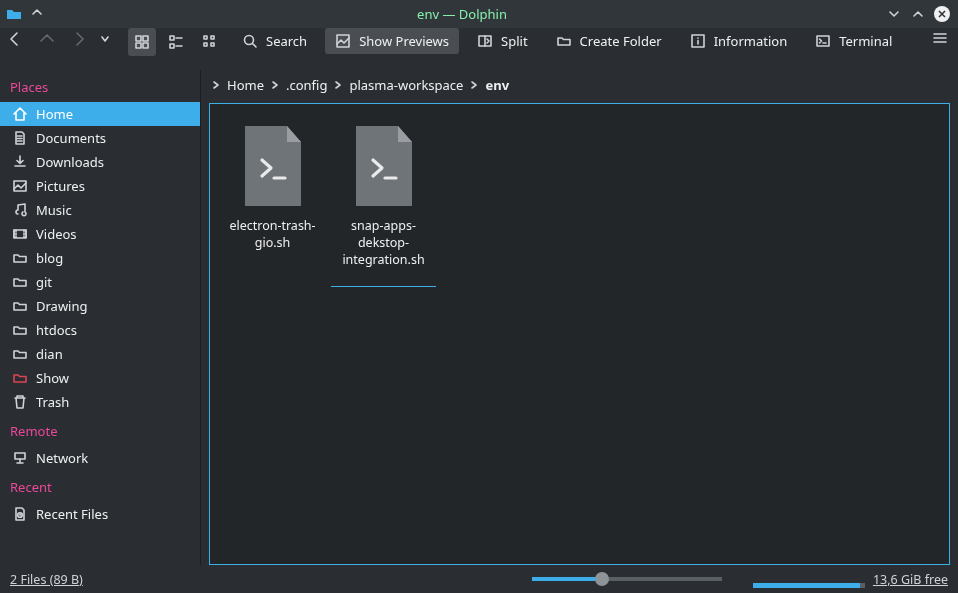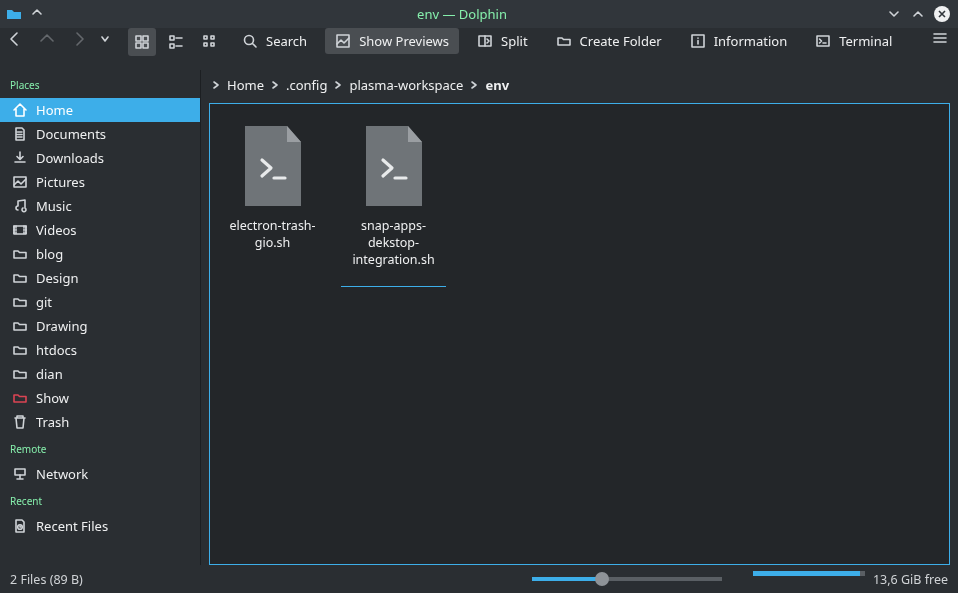--- a/index.html
+++ b/index.html
@@ -42,21 +42,21 @@
 .hamburger { width:20px; height:20px; display:flex;align-items:center;justify-content:center; cursor:pointer; margin-right:4px;}
 
 .body-area { display:flex; height:calc(593px - 28px - 42px - 28px); }
 .sidebar {
   width: 200px;
   background: #2a2e32;
   overflow-y:auto;
   padding-bottom:10px;
 }
 .sidebar-section-header {
-  color:#86efac; font-size:10px; padding:8px 10px 6px 10px;
+  color:#ec4899; font-size:13px; padding:8px 10px 6px 10px;
 }
 .place-item {
   display:flex; align-items:center; gap:8px;
   padding: 3px 10px 3px 12px;
   cursor:pointer; font-size:13px;
 }
 .place-item.selected { background:#3daee9; color:#fff; }
 .place-item .pic { width:16px; height:16px; display:flex;align-items:center;justify-content:center;}
 .place-item.root .pic svg path,
 .place-item.root .pic svg rect{ stroke:#da4453; }
@@ -67,33 +67,33 @@
   font-size:13px;
 }
 .crumb { display:flex; align-items:center; gap:6px; cursor:pointer; padding:2px 4px;}
 .crumb.current{ font-weight:700; }
 
 .file-grid {
   flex:1; margin:3px 8px 0 8px;
   border:1px solid #3daee9;
   background:#232629;
   padding:14px 10px;
-  display:flex; gap:16px; align-content:flex-start; align-items:flex-start;
+  display:flex; gap:6px; align-content:flex-start; align-items:flex-start;
 }
 .file-item{ width:105px; display:flex; flex-direction:column; align-items:center; cursor:pointer;}
 .file-icon-wrap{ width:80px; height:96px; display:flex;align-items:center;justify-content:center;}
 .file-label{ text-align:center; font-size:12.5px; line-height:1.35; margin-top:4px; max-width:105px; word-wrap:break-word;}
 .file-item.selected .file-label{ border-bottom:1px solid #3daee9; padding-bottom:17px;}
 
 .statusbar {
   height:28px; display:flex; align-items:center; padding:0 10px; gap:31px;
-  font-size:12.5px; color:#d0d3d6;
+  font-size:12.5px; color:#d0d3d6;text-decoration:underline;
 }
 .statusbar .zoom{ display:flex; align-items:center; gap:0;}
-.statusbar .disk{ display:flex; align-items:flex-start; gap:8px;}
+.statusbar .disk{ display:flex; align-items:flex-end; gap:8px;}
 .zoom-track{ width:190px; height:4px; background:#5a5f64; position:relative;}
 .zoom-track .fill{ position:absolute;left:0;top:0;bottom:0;background:#3daee9;}
 .zoom-track .knob{ position:absolute; top:50%; transform:translate(-50%,-50%); width:14px;height:14px;border-radius:50%;background:#8e9398;}
 .disk-track{ width:112px; height:5px; background:#5a5f64; position:relative;}
 .disk-track .fill{ position:absolute;left:0;top:0;bottom:0;background:#3daee9;}
 
 
 svg .st { stroke:#cfd3d7; stroke-width:1.6; fill:none; stroke-linecap:round; stroke-linejoin:round;}
 .selected svg .st{ stroke:#fff; }
 </style>
@@ -281,28 +281,20 @@
         </span>
         <span>Videos</span>
       </div>
       <div class="place-item">
         <span class="pic">
           <svg width="16" height="16" viewBox="0 0 16 16">
             <path class="st" d="M2 5 L6 5 L7.5 6.5 L14 6.5 L14 12 L2 12 Z"></path>
           </svg>
         </span>
         <span>blog</span>
-      </div>
-      <div class="place-item">
-        <span class="pic">
-          <svg width="16" height="16" viewBox="0 0 16 16">
-            <path class="st" d="M2 5 L6 5 L7.5 6.5 L14 6.5 L14 12 L2 12 Z"></path>
-          </svg>
-        </span>
-        <span>Design</span>
       </div>
       <div class="place-item">
         <span class="pic">
           <svg width="16" height="16" viewBox="0 0 16 16">
             <path class="st" d="M2 5 L6 5 L7.5 6.5 L14 6.5 L14 12 L2 12 Z"></path>
           </svg>
         </span>
         <span>git</span>
       </div>
       <div class="place-item">

